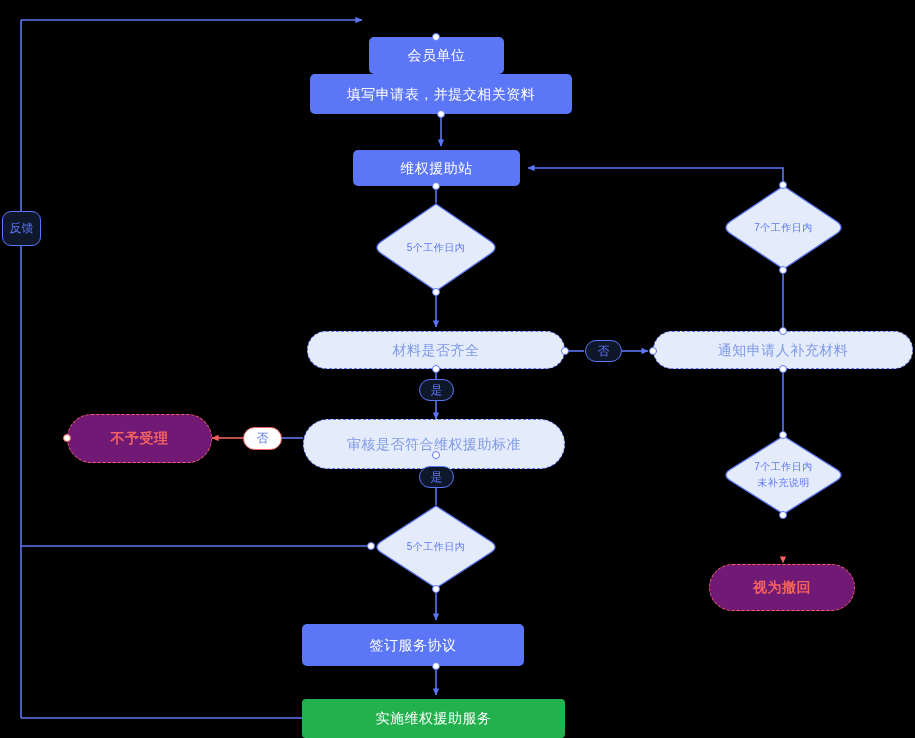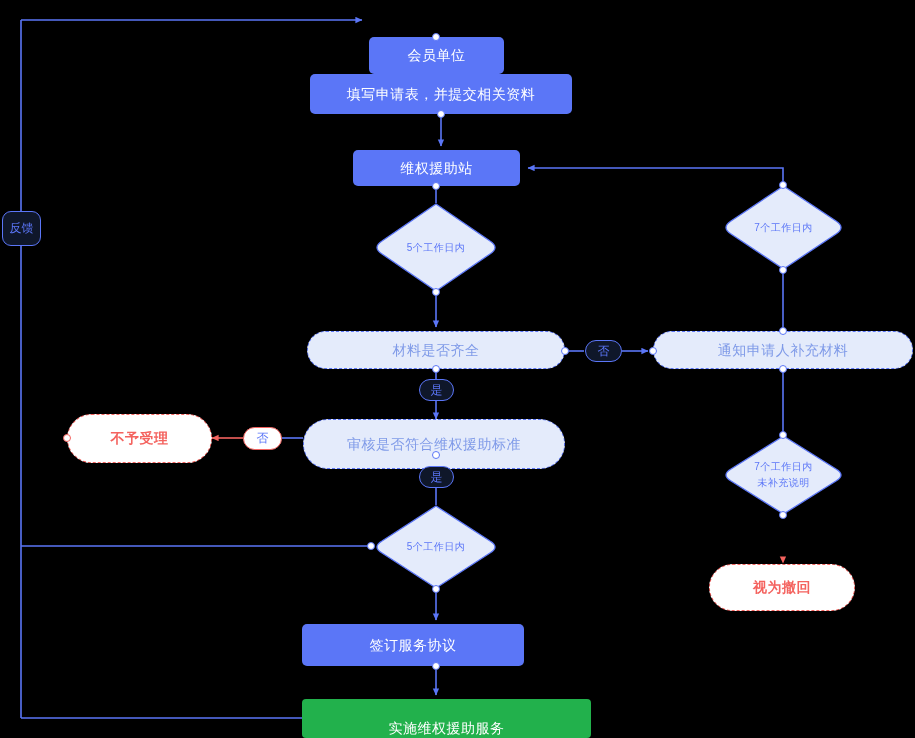--- a/index.html
+++ b/index.html
@@ -37,21 +37,21 @@
   }
   
   .pill-blue{
     background:#e4ebfb;
     color:#7f9ae8;
     border:1.4px dashed #5b76f7;
     border-radius:999px;
   }
   
   .pill-red{
-    background:#ffffff;
+    background:#701a75;
     color:#f4635f;
     border:1.4px dashed #f4635f;
     border-radius:999px;
     font-weight:600;
   }
   
   .diamond{
     position:absolute;
     z-index:3;
   }
@@ -246,21 +246,21 @@
     </svg>
     <div class="dia-label">
       <span>5个工作日内</span>
     </div>
   </div>
 
   <div class="node box-blue" style="left:302px;top:624px;width:222px;height:42px;text-align:right;">
     <span>签订服务协议</span>
   </div>
 
-  <div class="node box-green" style="left:302px;top:699px;width:289px;height:39px;align-items:flex-end;">
+  <div class="node box-green" style="left:302px;top:699px;width:263px;height:39px;">
     <span>实施维权援助服务</span>
   </div>
 
   <div class="edge-label" style="left:2px;top:211px;width:39px;height:35px;border-radius:9px;">
     <span>反馈</span>
   </div>
 
   <div class="edge-label" style="left:585px;top:340px;width:37px;height:22px;">
     <span>否</span>
   </div>

